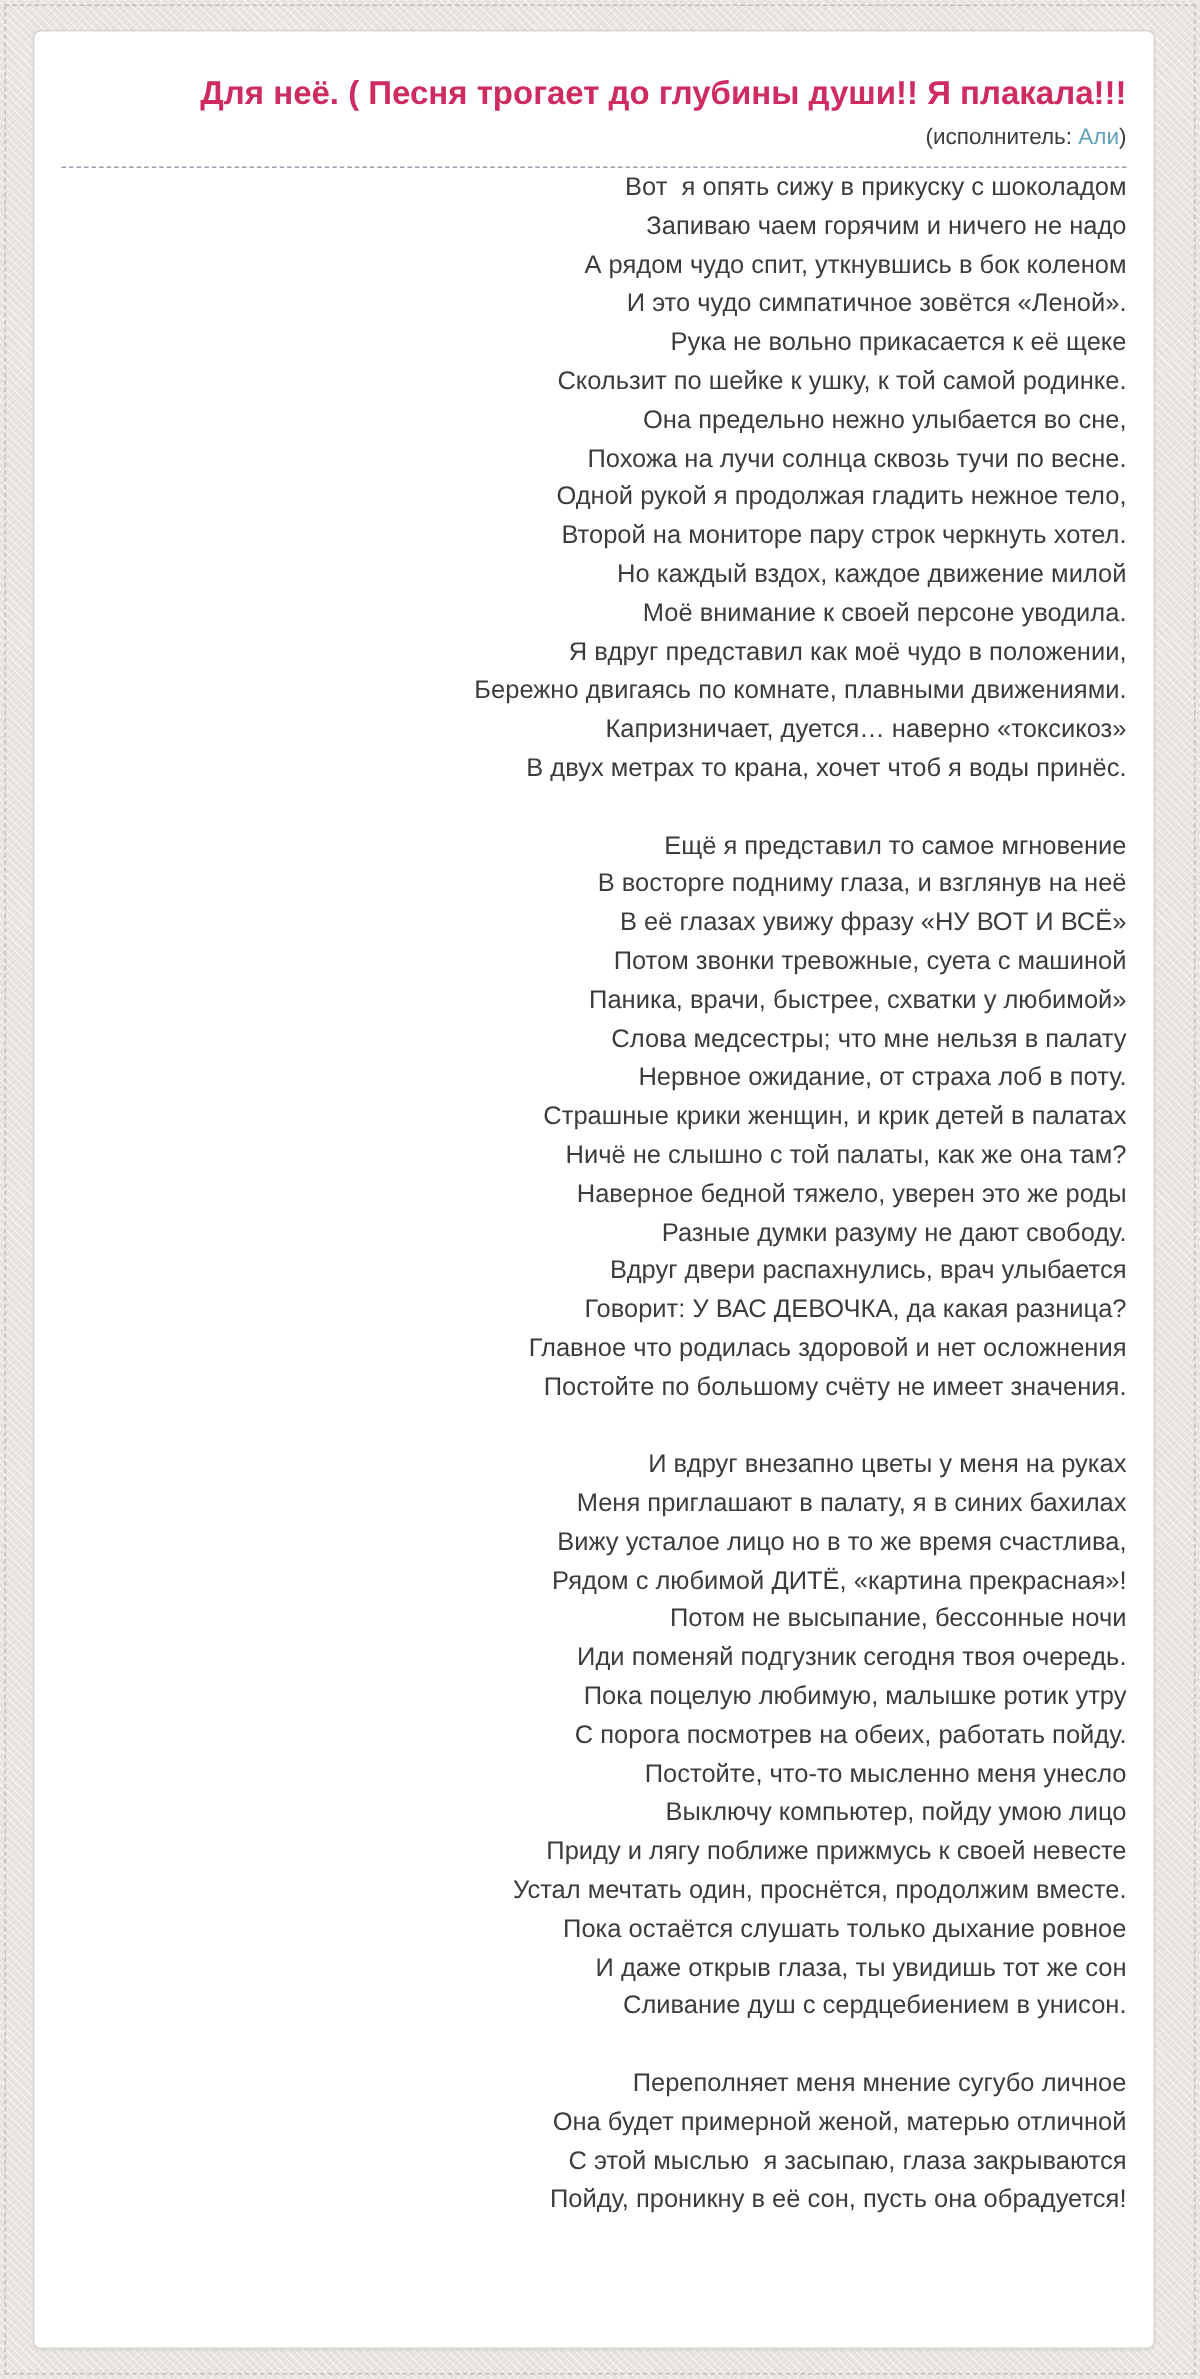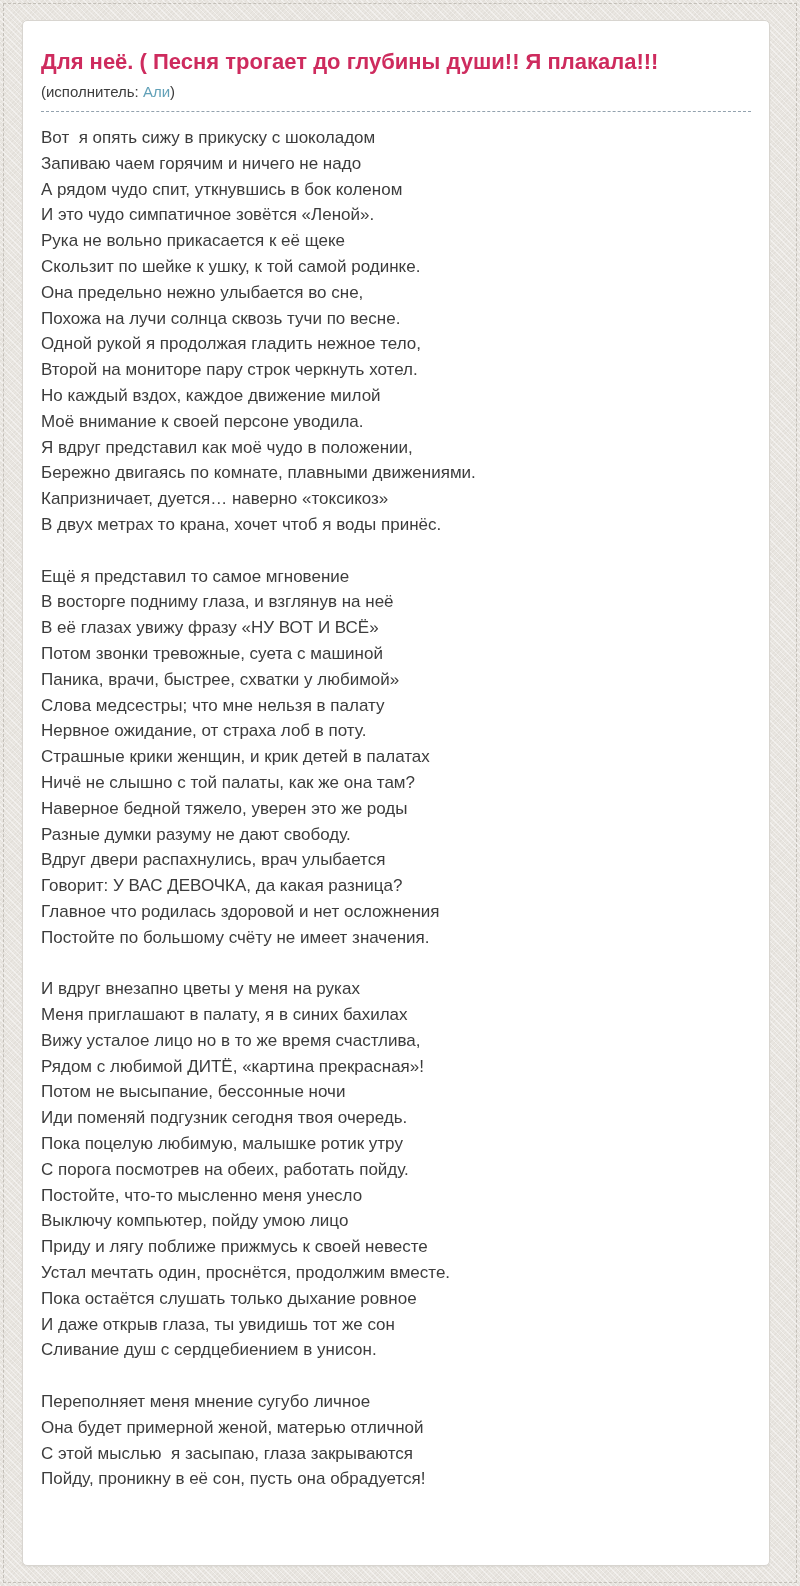--- a/index.html
+++ b/index.html
@@ -27,20 +27,21 @@
     pointer-events:none;
   }
   .card{
     position:absolute;left:22px;top:20px;width:748px;height:1546px;
     background:var(--card_background);
     border:1px solid #d8d5d0;
     border-radius:5px;
     box-shadow:0 1px 2px rgba(0,0,0,.06);
     padding:26px 18px 0 18px;
     overflow:hidden;
+    text-align:right;
   }
   h1.title{
     margin:0;
     font-size:22px;line-height:30px;font-weight:bold;
     color:var(--title_accent);
     letter-spacing:0;
     white-space:nowrap;
   }
   .artist{
     margin-top:4px;
@@ -51,21 +52,20 @@
   .artist-link{
     color:var(--artist_link);
     text-decoration:none;
     cursor:pointer;
   }
   .sep{
     border-bottom:1px dashed var(--separator);
     height:0;
   }
   .lyrics{
-    margin-top:13px;
     font-size:17px;
     line-height:25.8px;
     color:var(--body_text);
   }
   .stanza{margin:0 0 25.8px 0;padding:0;}
   .stanza:last-child{margin-bottom:0;}
   .line{display:block;white-space:pre-wrap;}
 </style>
 </head>
 <body>

